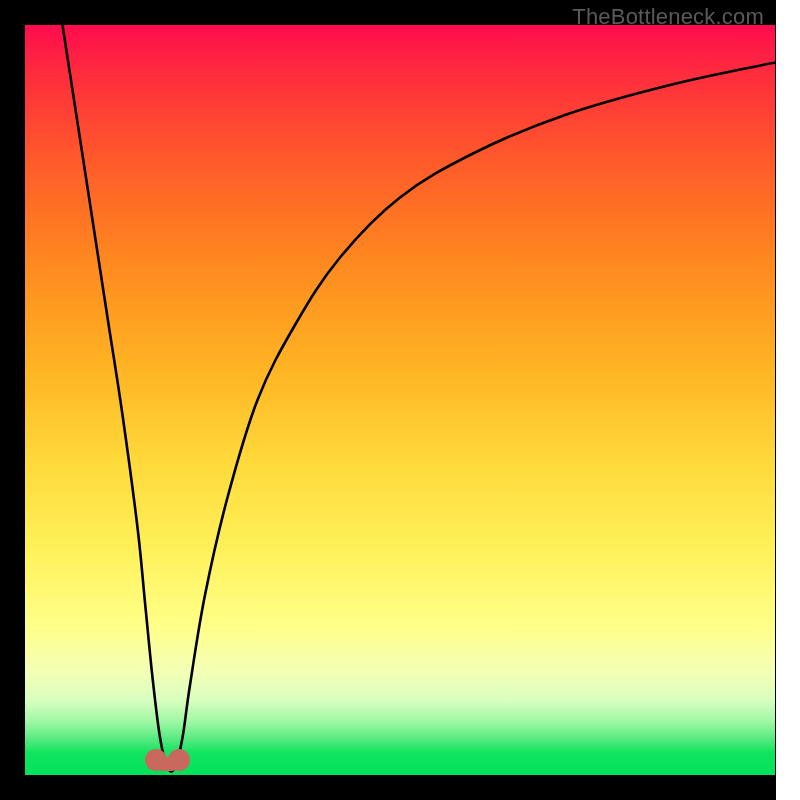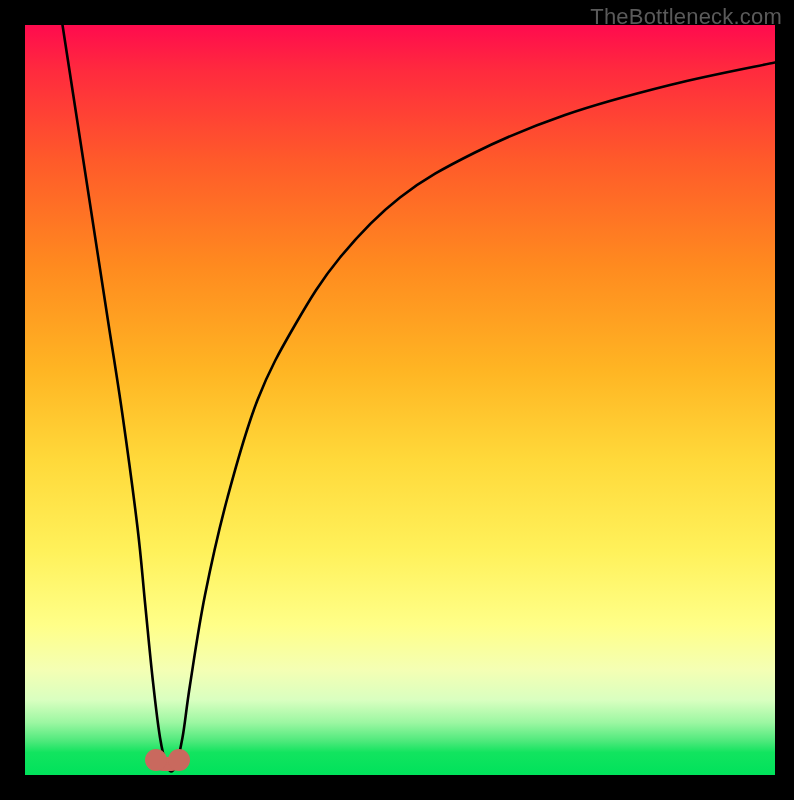--- a/index.html
+++ b/index.html
@@ -8,21 +8,20 @@
     width: 800px;
     height: 800px;
     overflow: hidden;
     font-family: Arial, Helvetica, sans-serif;
   }
   .chart-frame {
     position: relative;
     width: 776px;
     height: 800px;
     background: #000;
-    padding-left: 18px;
   }
   .plot-area {
     position: absolute;
     left: 25px;
     top: 25px;
     width: 750px;
     height: 750px;
     overflow: hidden;
   }
   .gradient-bg {

